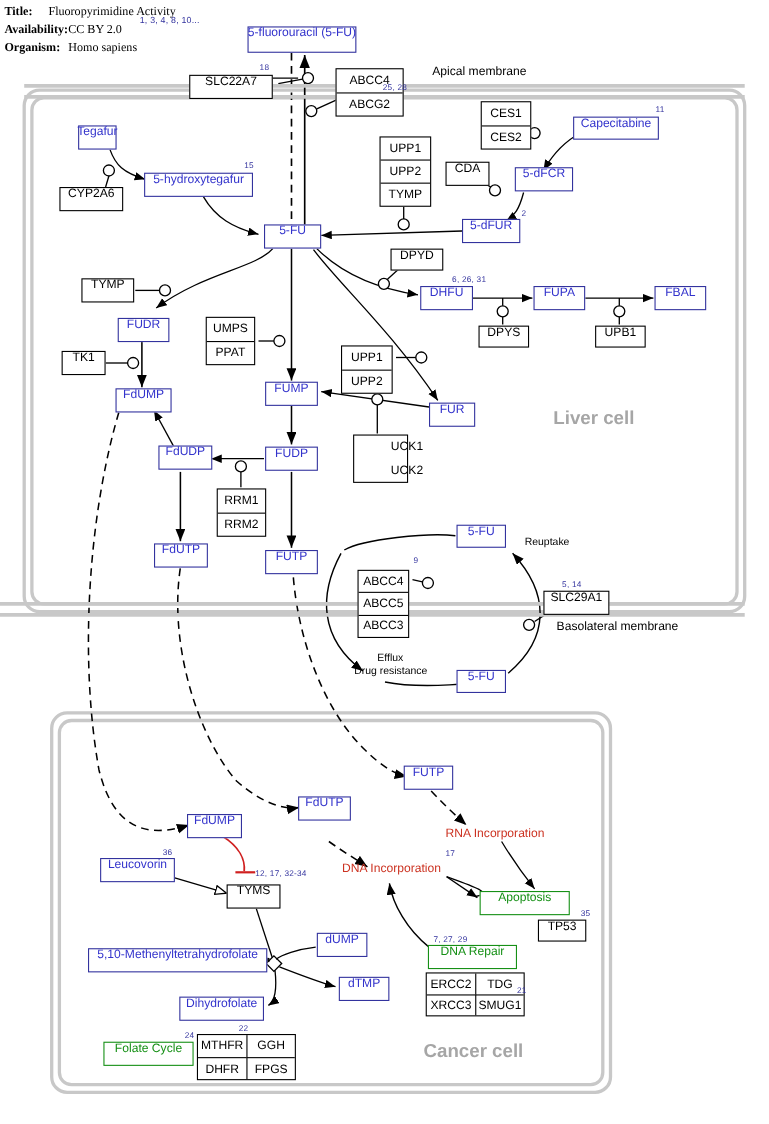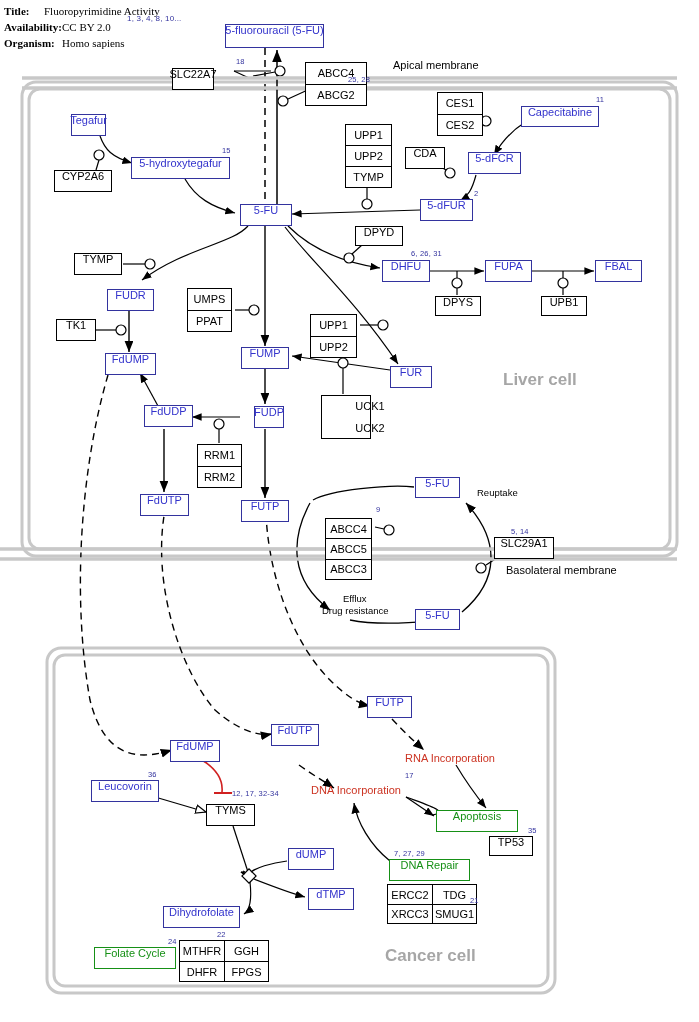--- a/index.html
+++ b/index.html
@@ -202,21 +202,21 @@
     <line x1="22" y1="78" x2="677" y2="78" stroke="#c8c8c8" stroke-width="3.5"></line>
     <line x1="22" y1="88" x2="677" y2="88" stroke="#c8c8c8" stroke-width="3.5"></line>
     <line x1="0" y1="549" x2="677" y2="549" stroke="#c8c8c8" stroke-width="3.5"></line>
     <line x1="0" y1="559" x2="677" y2="559" stroke="#c8c8c8" stroke-width="3.5"></line>
   </svg>
 
   <div class="node metab" style="left:225px;top:24px;width:99px;height:24px;">
       <span>5-fluorouracil (5-FU)</span>
     </div>
 
-  <div class="node gene" style="left:172px;top:68px;width:42px;height:22px;">
+  <div class="node gene" style="left:172px;top:68px;width:76px;height:22px;">
       <span>SLC22A7</span>
     </div>
   <div class="ref" style="left:236px;top:57px;">18</div>
 
   <div class="stack" style="left:305px;top:62px;width:62px;height:44px;">
     <div>ABCC4</div>
     <div>ABCG2</div>
   </div>
   <div class="ref" style="left:348px;top:75px;">25, 28</div>
 
@@ -316,21 +316,21 @@
     </div>
 
   <div class="stack" style="left:321px;top:395px;width:45px;height:44px;padding-left:48px;">
     <div>UCK1</div>
     <div>UCK2</div>
   </div>
 
   <div class="node metab" style="left:144px;top:405px;width:49px;height:22px;">
       <span>FdUDP</span>
     </div>
-  <div class="node metab" style="left:241px;top:406px;width:30px;height:22px;margin-left:13px;">
+  <div class="node metab" style="left:241px;top:406px;width:48px;height:22px;">
       <span>FUDP</span>
     </div>
 
   <div class="stack" style="left:197px;top:444px;width:45px;height:44px;justify-content:space-between;">
     <div>RRM1</div>
     <div>RRM2</div>
   </div>
 
   <div class="node metab" style="left:140px;top:494px;width:49px;height:22px;">
       <span>FdUTP</span>
@@ -403,20 +403,23 @@
   <div class="ref" style="left:394px;top:849px;">7, 27, 29</div>
 
   <div class="stack grid2" style="left:387px;top:884px;width:90px;height:40px;">
     <div>ERCC2</div>
     <div>TDG</div>
     <div>XRCC3</div>
     <div>SMUG1</div>
   </div>
   <div class="ref" style="left:470px;top:896px;">21</div>
 
+  <div class="node metab" style="left:80px;top:862px;width:163px;height:22px;">
+      <span>5,10-Methenyltetrahydrofolate</span>
+    </div>
   <div class="node metab" style="left:288px;top:848px;width:46px;height:22px;">
       <span>dUMP</span>
     </div>
   <div class="node metab" style="left:308px;top:888px;width:46px;height:22px;">
       <span>dTMP</span>
     </div>
   <div class="node metab" style="left:163px;top:906px;width:77px;height:22px;">
       <span>Dihydrofolate</span>
     </div>
 

